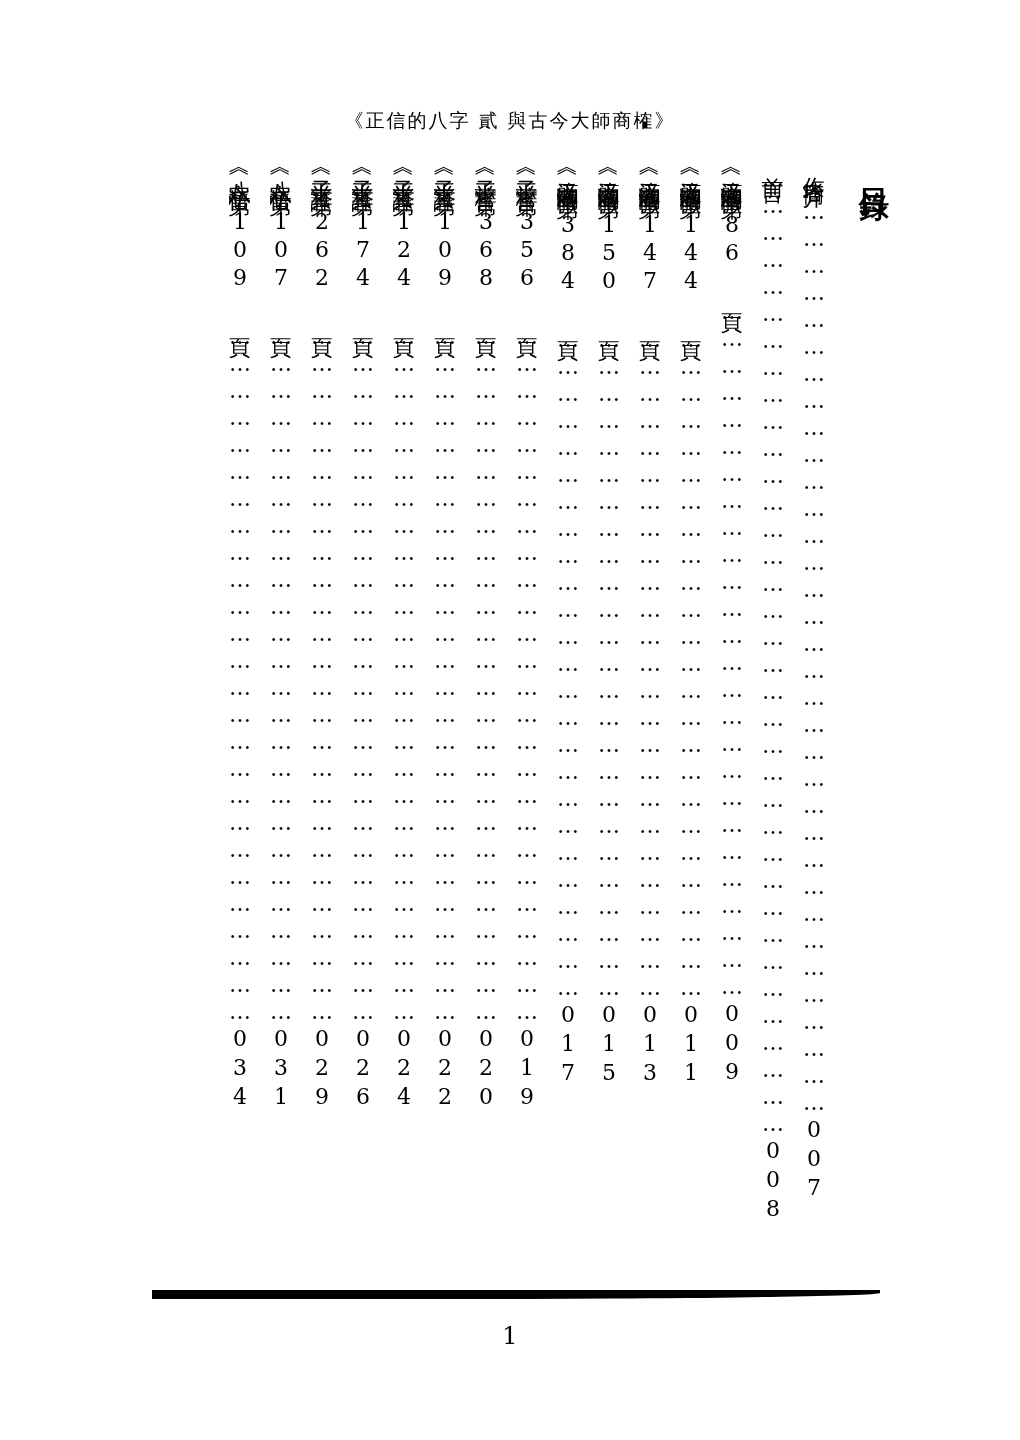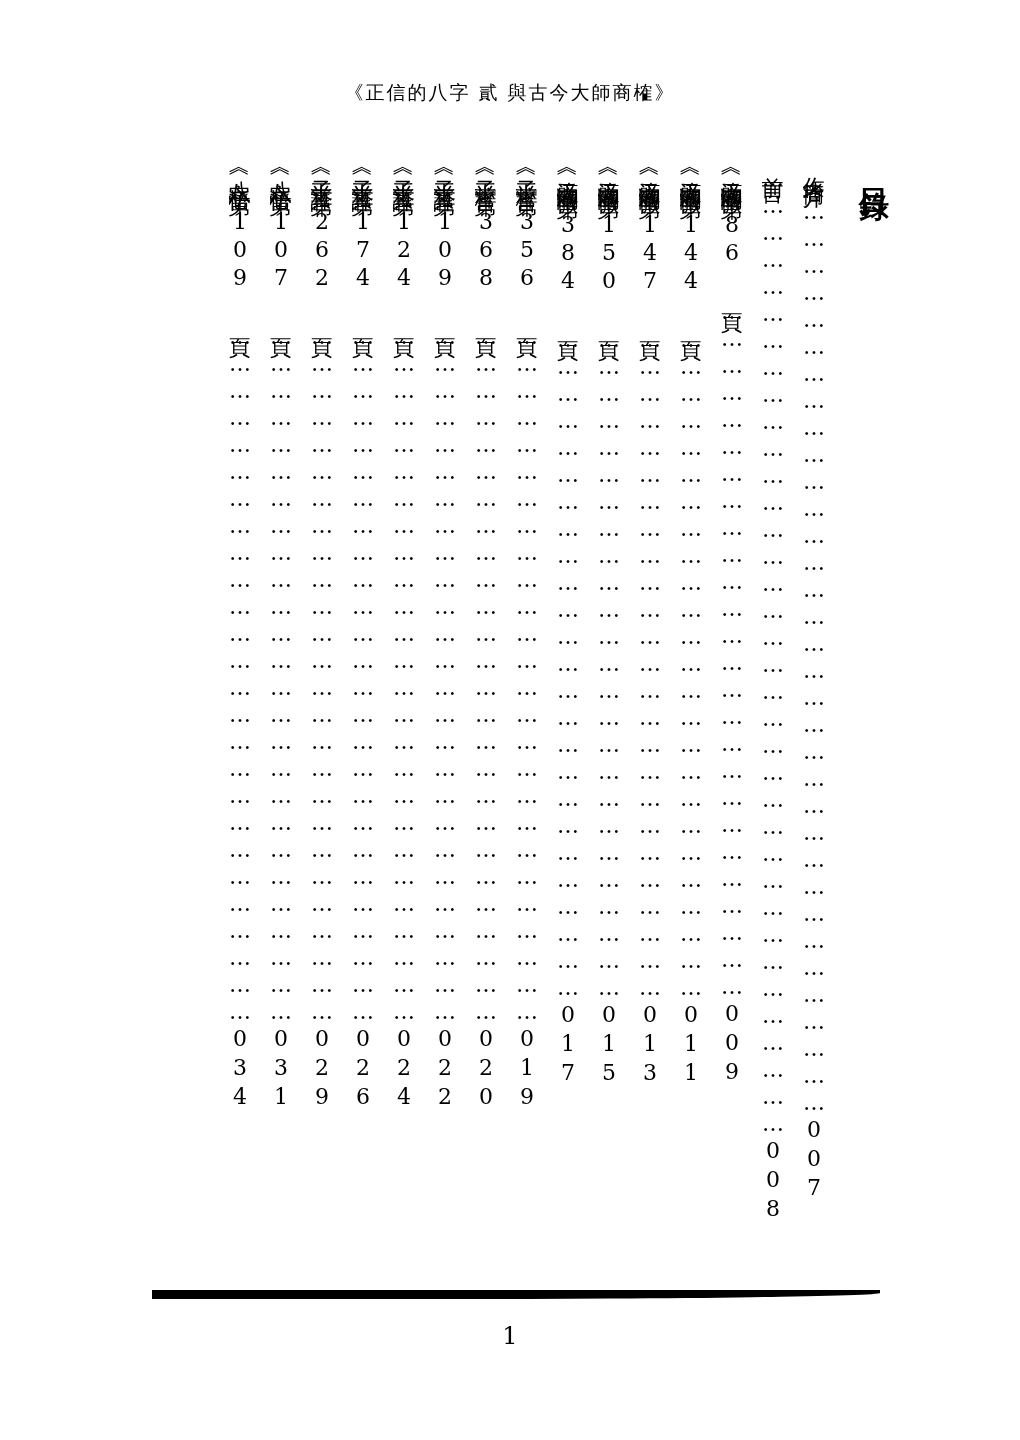--- a/index.html
+++ b/index.html
@@ -17,21 +17,21 @@
   }
 
   .page {
     position: absolute;
     inset: 0;
   }
 
   
   .book-header {
     position: absolute;
-    top: 80px;
+    top: 108px;
     left: 0;
     width: 100%;
     text-align: center;
     font-size: 19px;
     letter-spacing: 2px;
     font-family: "DejaVu Serif", "Liberation Serif", serif;
     white-space: nowrap;
   }
 
   

